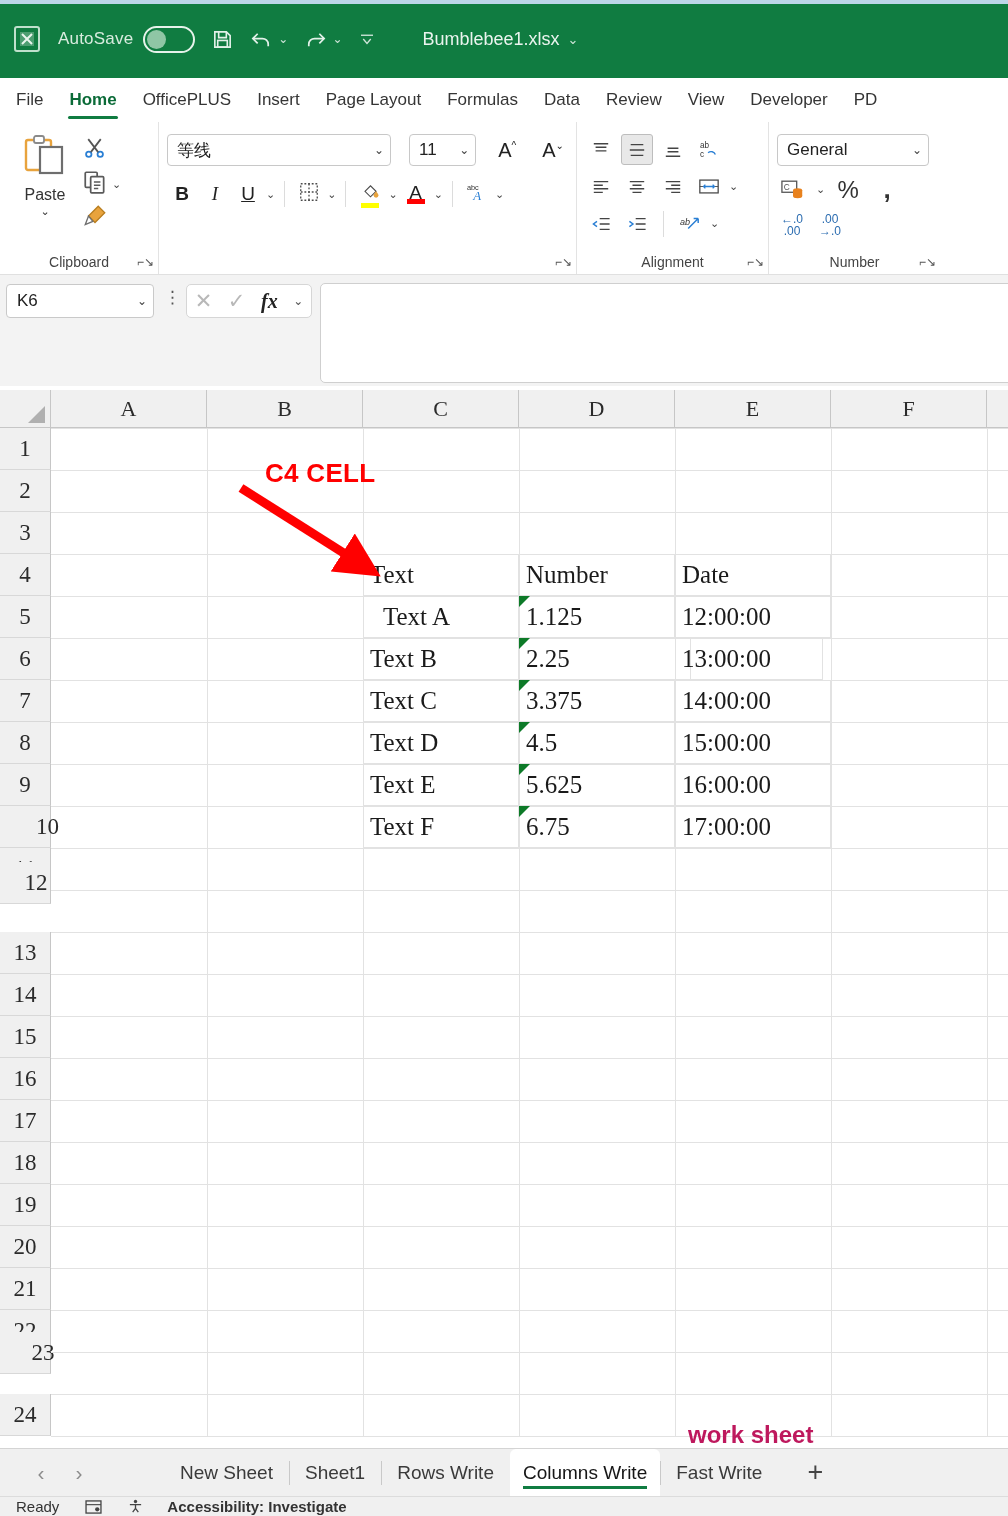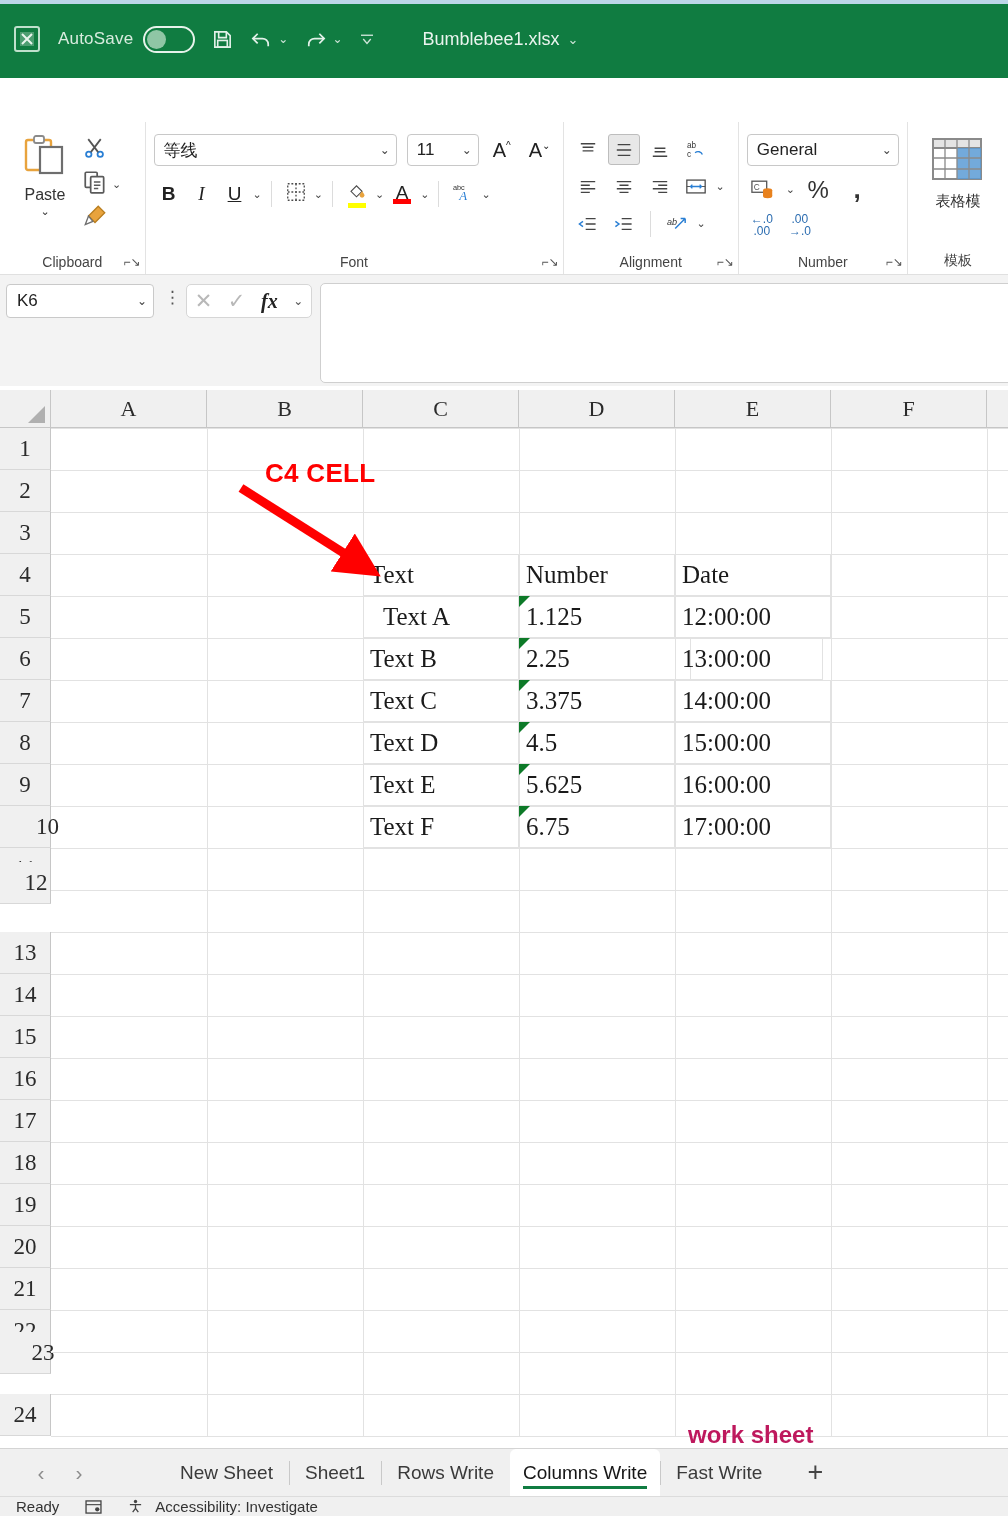--- a/index.html
+++ b/index.html
@@ -87,21 +87,21 @@
     padding-top: 2px;
   }
   .paste-label { font-size:16px; color:#333; margin-top:2px; }
   .paste-caret { font-size:11px; color:#333; margin-top:1px; }
   .clip-side { display:flex; flex-direction:column; padding-top:4px; gap:4px; }
   .clip-side-row { display:flex; align-items:center; gap:4px; }
   .mini-caret { font-size:11px; color:#444; }
 
   
   .grp-font { width: 418px; }
-  .fnt-row1 { display:flex; align-items:center; gap:10px; padding-top:8px; }
+  .fnt-row1 { display:flex; align-items:center; gap:18px; padding-top:8px; }
   .combo {
     height:32px; border:1px solid #c8c8c8; border-radius:4px;
     background:#fff; display:flex; align-items:center;
     padding:0 6px 0 9px; font-size:17px; color:#222;
   }
   .combo .cb-text { flex:1; white-space:nowrap; overflow:hidden; }
   .combo .cb-caret { font-size:12px; color:#444; margin-left:6px; }
   .font-name-combo { width: 252px; }
   .font-size-combo { width: 74px; }
   .sz-btn { font-size:20px; color:#222; padding: 0 4px; position:relative; }
@@ -317,20 +317,33 @@
       <svg width="18" height="18" viewBox="0 0 24 24" fill="none" stroke="#cfe5d9" stroke-width="1.8">
         <path d="M4 7h16"></path>
           <path d="M7 12l5 6 5-6"></path>
       </svg>
     </div>
 
     <div class="doc-title">Bumblebee1.xlsx</div>
     <div class="doc-caret">⌄</div>
   </div>
 
+  <div class="ribbon-tabs">
+    <div class="rtab">File</div>
+    <div class="rtab active">Home</div>
+    <div class="rtab">OfficePLUS</div>
+    <div class="rtab">Insert</div>
+    <div class="rtab">Page Layout</div>
+    <div class="rtab">Formulas</div>
+    <div class="rtab">Data</div>
+    <div class="rtab">Review</div>
+    <div class="rtab">View</div>
+    <div class="rtab">Developer</div>
+    <div class="rtab">PD</div>
+  </div>
 
   <div class="ribbon">
    <div class="ribbon-inner">
 
     <div class="rgroup grp-clipboard">
       <div class="clip-row">
         <div class="paste-btn">
           <span>
             <svg width="48" height="46" viewBox="0 0 48 46">
               <rect x="5" y="6" width="25" height="30" rx="2" fill="#fff" stroke="#e8a33d" stroke-width="2.4"></rect>
@@ -423,21 +436,20 @@
         <div class="fbtn">
           <span>
             <svg width="24" height="22" viewBox="0 0 24 24">
               <text x="1" y="10" font-size="8" fill="#333" font-family="Liberation Sans">abc</text>
               <text x="8" y="21" font-size="14" fill="#2a7fd4" font-family="Liberation Serif" font-style="italic">A</text>
             </svg>
           </span>
         </div>
         <div class="mini-caret">⌄</div>
       </div>
-      <div class="rgroup-label">Font</div>
       <div class="rgroup-launcher">⌐↘</div>
     </div>
 
     <div class="rgroup grp-align">
       <div class="al-row r1">
         <div class="abtn">
           <svg width="20" height="18" viewBox="0 0 22 20" stroke="#444" stroke-width="1.6">
                 <path d="M3 3h16M5 7h12M5 11h12"></path>
               </svg>
         </div>
@@ -536,34 +548,20 @@
         </div>
         <div class="dec-icon">
           <div>.00</div>
               <div>→.0</div>
         </div>
       </div>
       <div class="rgroup-label">Number</div>
       <div class="rgroup-launcher">⌐↘</div>
     </div>
 
-    <div class="rgroup grp-tmpl">
-      <div class="tmpl-btn">
-        <span>
-          <svg width="58" height="48" viewBox="0 0 58 48">
-            <rect x="4" y="3" width="48" height="40" fill="#fff" stroke="#8a8a8a" stroke-width="2"></rect>
-            <rect x="4" y="3" width="48" height="9" fill="#e4e4e4" stroke="#8a8a8a" stroke-width="2"></rect>
-            <rect x="28" y="12" width="24" height="31" fill="#5b9bd5" opacity="0.85"></rect>
-            <path d="M16 3v40M28 3v40M40 3v40M4 22h48M4 33h48" stroke="#8a8a8a" stroke-width="1.3"></path>
-          </svg>
-        </span>
-        <span class="tmpl-label">表格模</span>
-      </div>
-      <div class="rgroup-label">模板</div>
-    </div>
 
    </div>
   </div>
 
   <div class="fbar-wrap">
     <div class="namebox">
       <span>K6</span>
       <span class="nb-caret">⌄</span>
     </div>
     <div class="fbar-dots">⋮</div>
@@ -763,16 +761,16 @@
         <path d="M1 5h16" stroke="#444" stroke-width="1.2"></path>
         <circle cx="13" cy="10" r="2.3" fill="#444"></circle>
       </svg>
     </div>
     <div class="st-icon">
       <svg width="15" height="15" viewBox="0 0 16 16">
         <circle cx="8" cy="2.6" r="1.8" fill="#444"></circle>
         <path d="M2 6h12M8 6v4M8 10l-3 4M8 10l3 4" stroke="#444" stroke-width="1.4" fill="none"></path>
       </svg>
     </div>
-    <div class="st-item" style="margin-left:12px;font-weight:400">Accessibility: Investigate</div>
+    <div class="st-item" style="margin-left:24px;font-weight:700">Accessibility: Investigate</div>
   </div>
 
 </div>
 
 </body></html>

